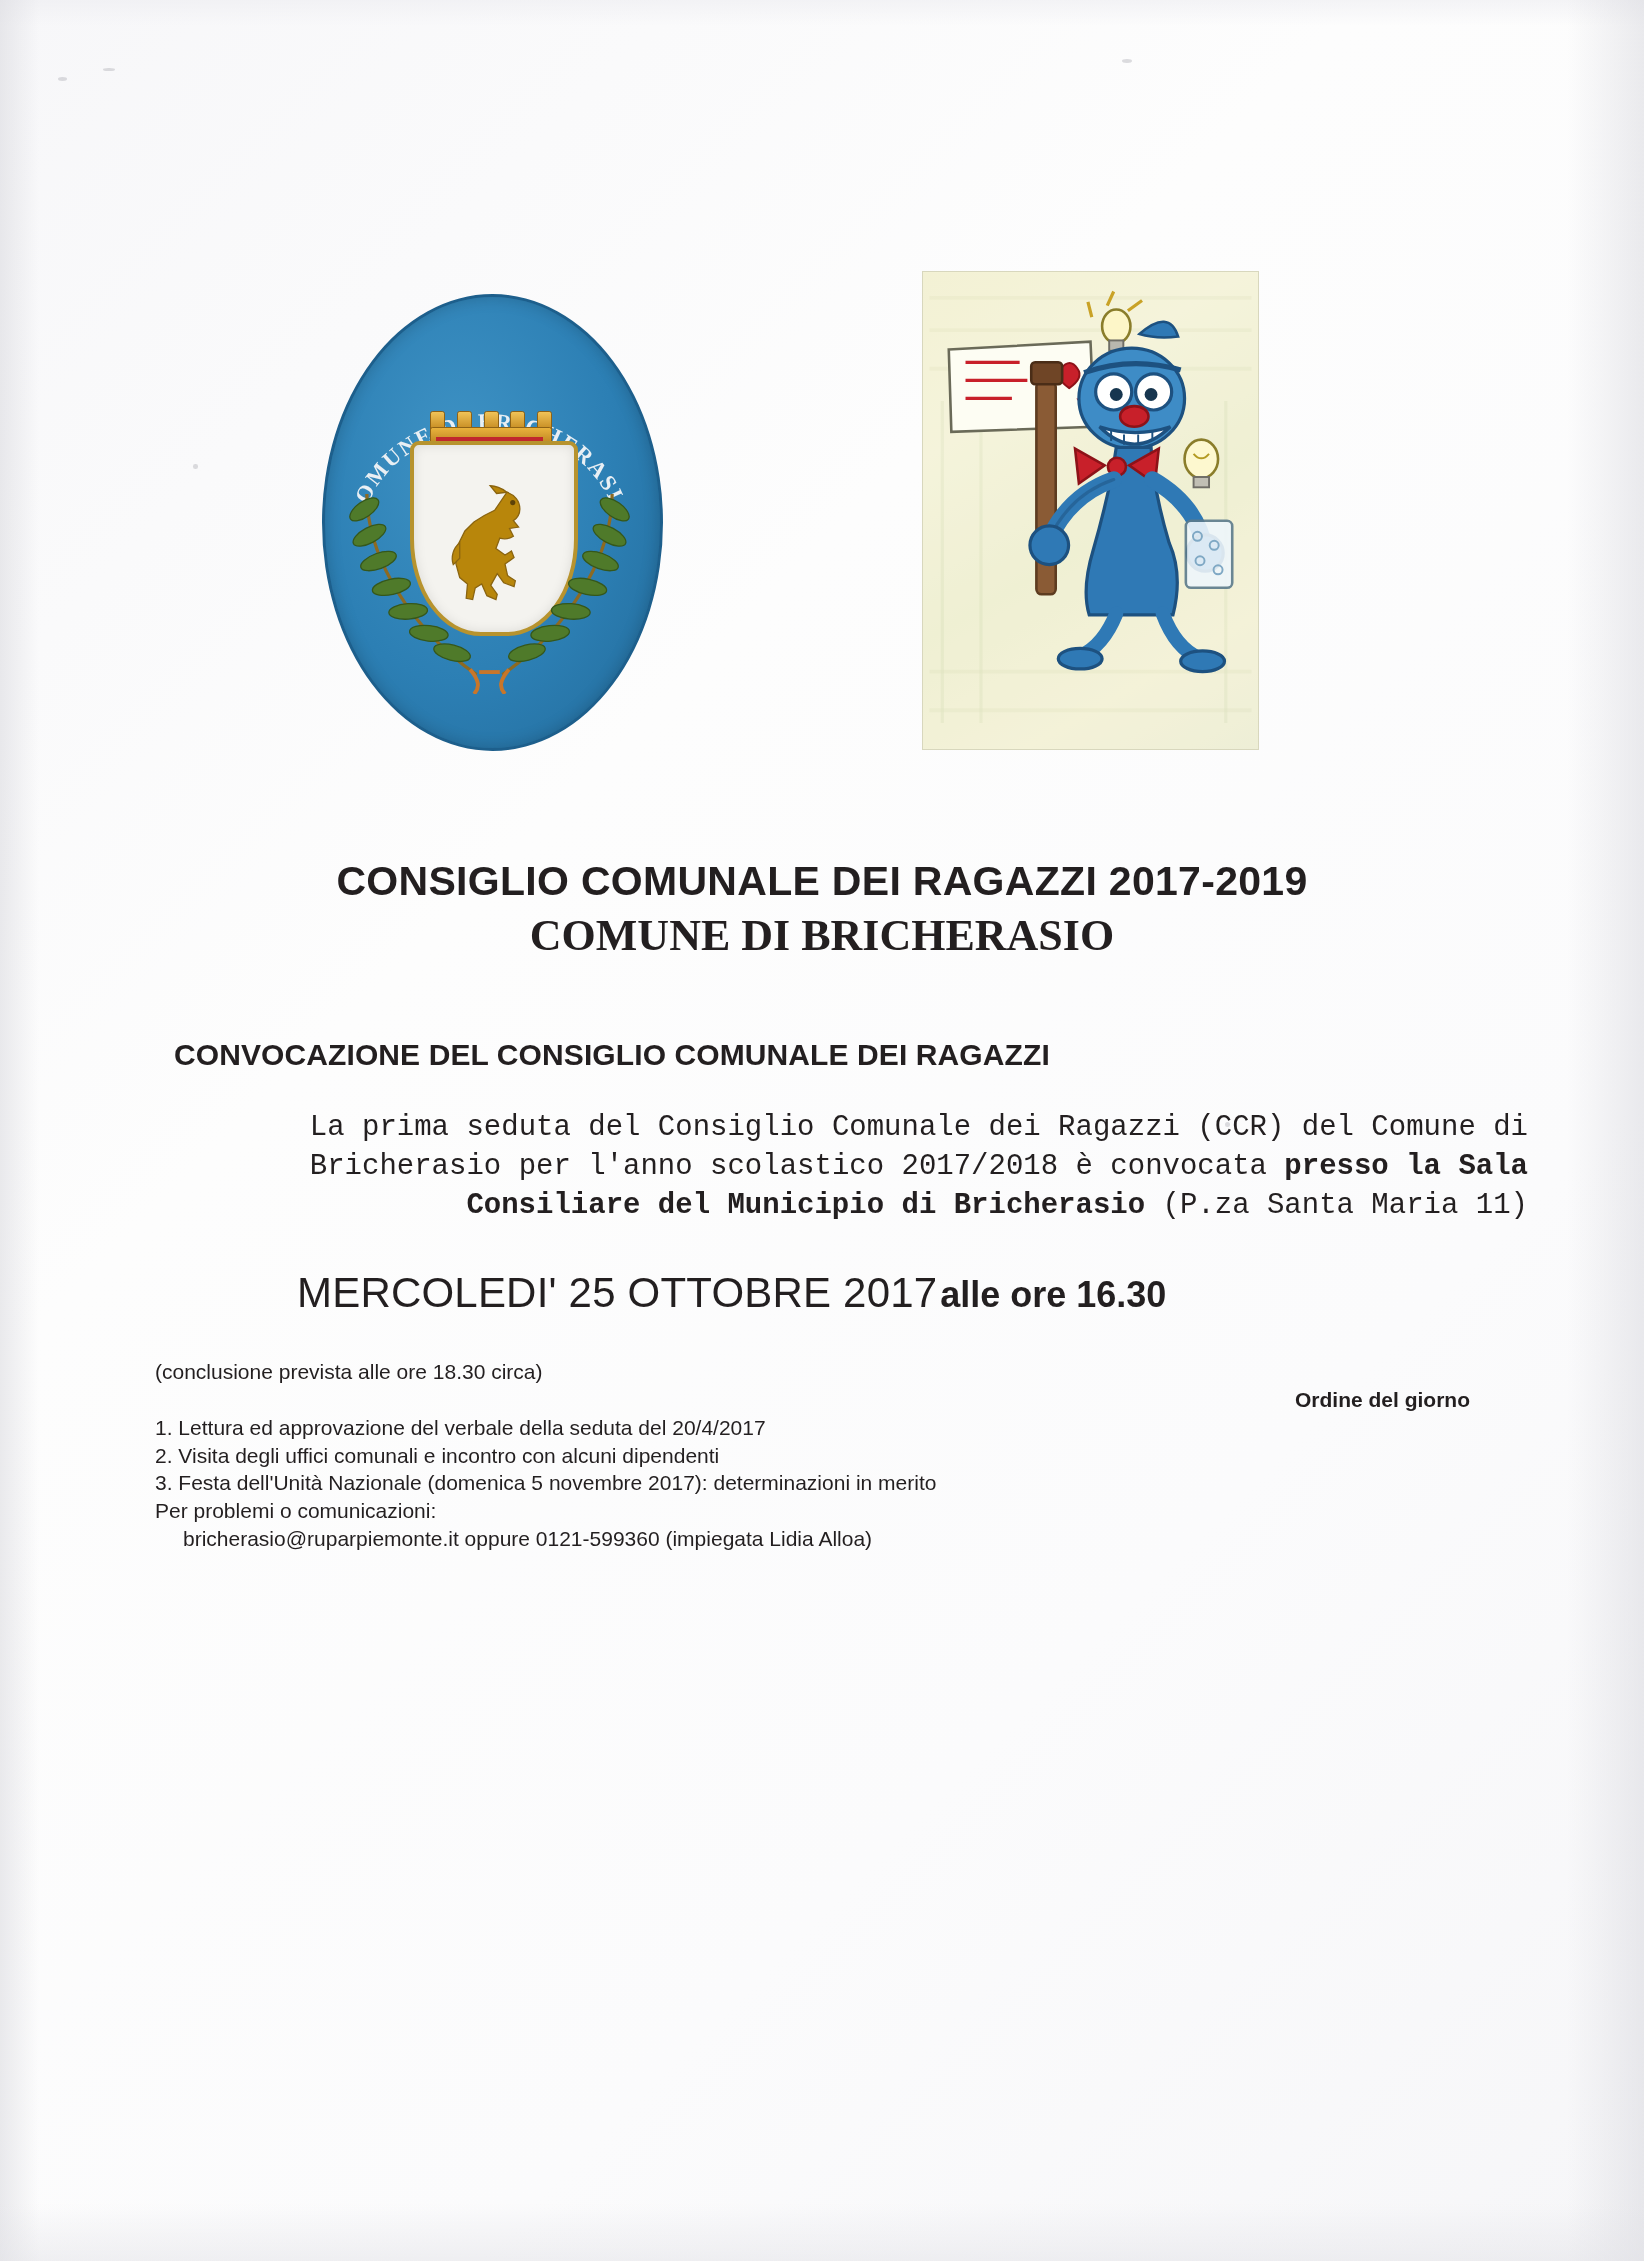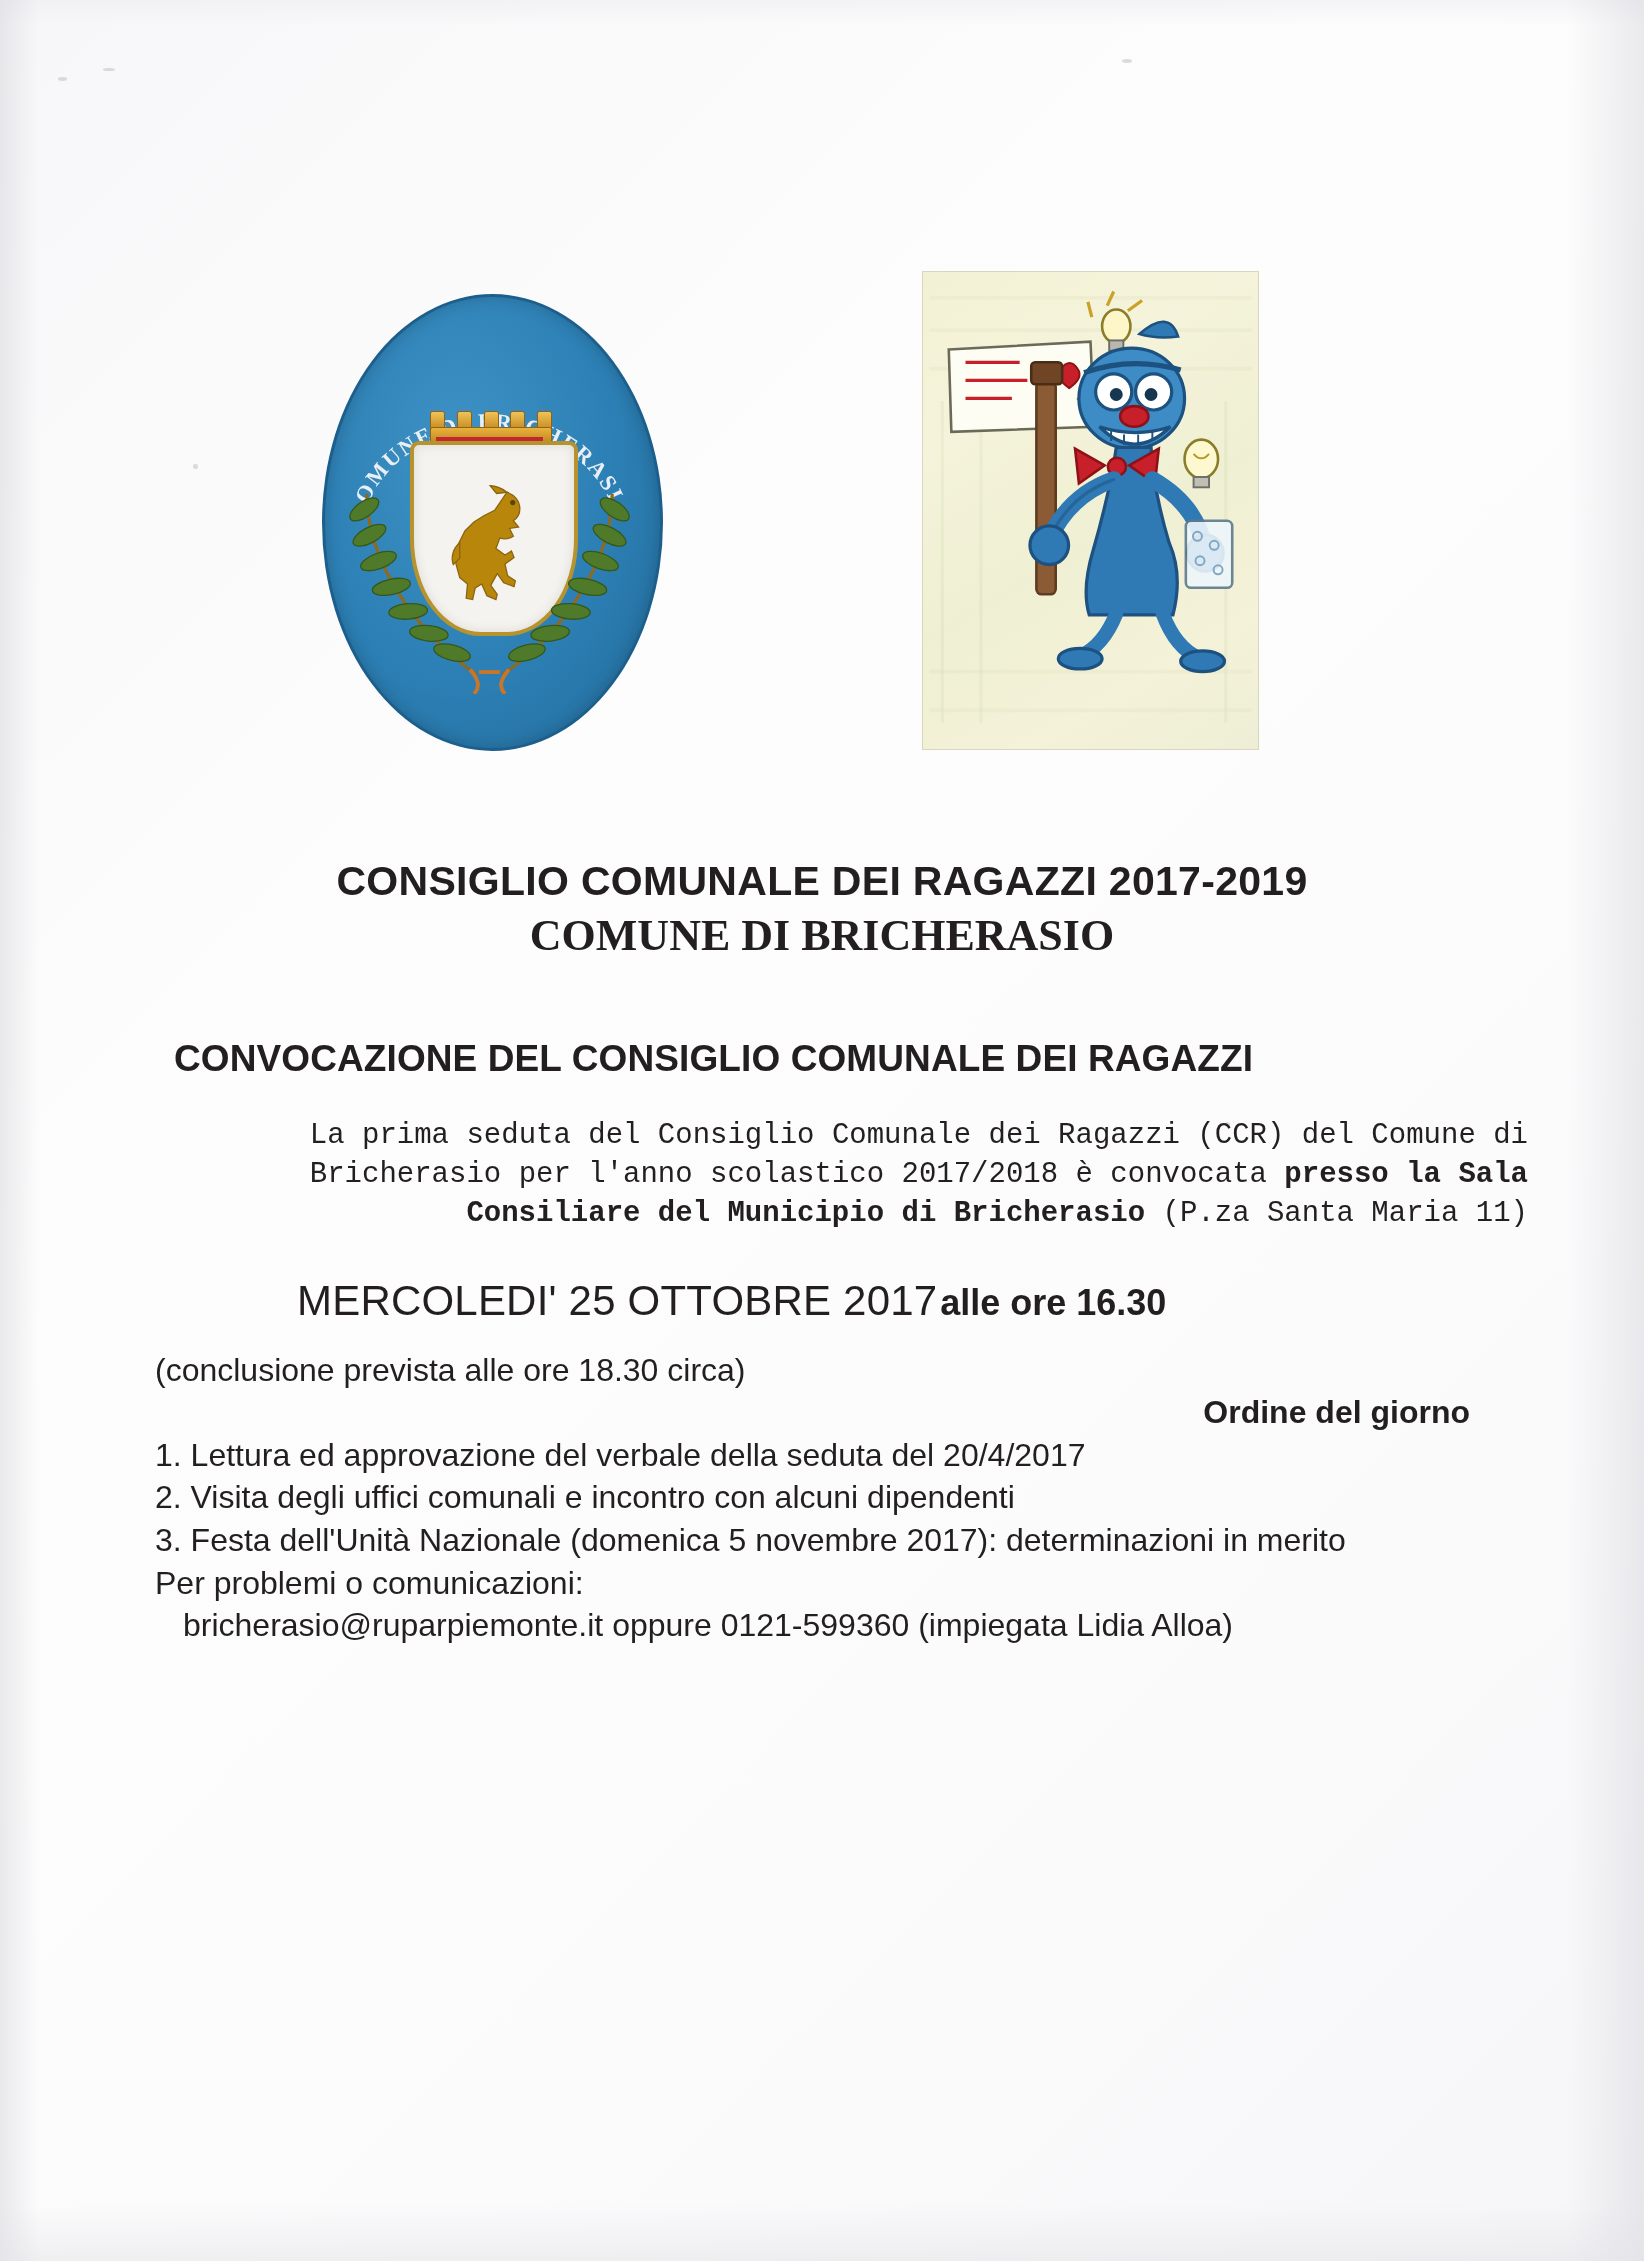--- a/index.html
+++ b/index.html
@@ -194,21 +194,21 @@
     font-weight: bold;
     font-size: 44px;
     color: #231f20;
     margin: 0;
   }
   .subtitle {
     margin: 77px 1px 0 0;
     padding-left: 174px;
     font-family: "Liberation Sans", sans-serif;
     font-weight: bold;
-    font-size: 37px;
+    font-size: 30px;
     color: #231f20;
     letter-spacing: 0.1px;
   }
   .body-block {
     margin-top: 37px;
     padding-left: 155px;
     padding-right: 116px;
     font-family: Liberation Mono, monospace;
     font-size: 29px;
     line-height: 1.34;
@@ -228,25 +228,25 @@
     font-weight: normal;
     font-size: 42px;
     letter-spacing: 0.2px;
   }
   .meeting-time {
     font-weight: bold;
     font-size: 36px;
   }
 
   .agenda {
-    margin-top: 24px;
+    margin-top: 41px;
     padding-left: 155px;
     padding-right: 174px;
     font-family: "Liberation Sans", sans-serif;
-    font-size: 32px;
+    font-size: 21px;
     line-height: 1.33;
     color: #231f20;
   }
   .agenda p { margin: 0; }
   .agenda .heading { font-weight: bold; text-align: right; }
   .agenda .contact-indent { padding-left: 28px; }
 </style>
 </head>
 <body>
 

